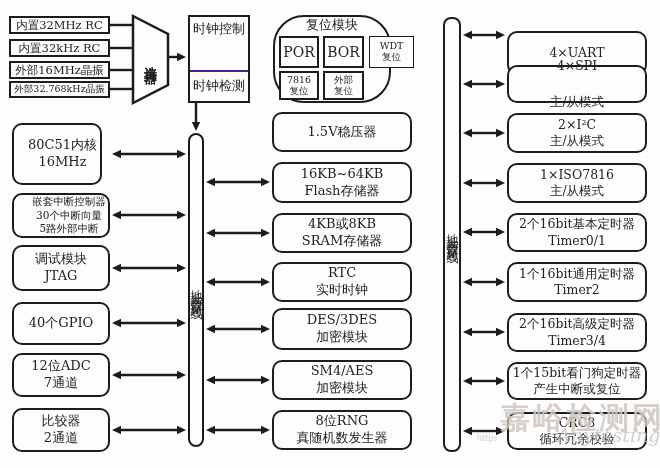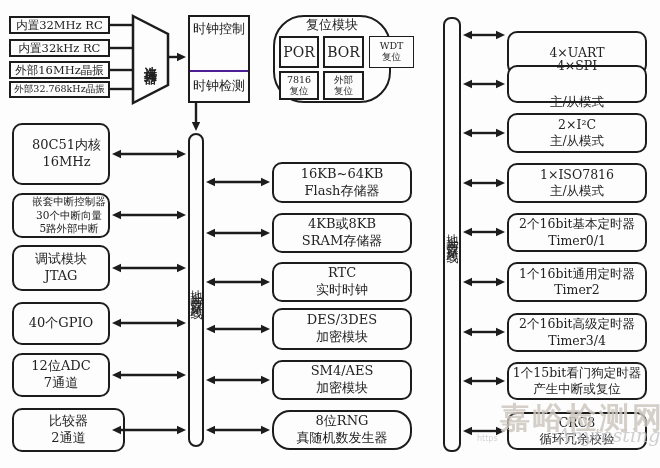--- a/index.html
+++ b/index.html
@@ -89,66 +89,69 @@
     </div>
   </div>
 
   <div class="bus" style="left:188px;top:133px;width:16px;height:314px;">
     <span>地址与数据总线</span>
   </div>
   <div class="bus" style="left:443px;top:17px;width:18px;height:435px;">
     <span>地址与数据总线</span>
   </div>
 
-  <div class="box round f13" style="left:12px;top:123px;width:98px;height:62px;padding-left:11px;">
+  <div class="box round f13" style="left:12px;top:123px;width:90px;height:62px;padding-left:11px;">
     <span>80C51内核</span>
     <span>16MHz</span>
   </div>
   <div class="box round f105" style="left:12px;top:193px;width:98px;height:45px;padding-left:16px;">
     <span>嵌套中断控制器</span>
     <span>30个中断向量</span>
     <span>5路外部中断</span>
   </div>
   <div class="box round f13" style="left:12px;top:245px;width:98px;height:46px;">
     <span>调试模块</span>
     <span>JTAG</span>
   </div>
   <div class="box round f13" style="left:12px;top:302px;width:98px;height:43px;">
     <span>40个GPIO</span>
   </div>
   <div class="box round f13" style="left:12px;top:353px;width:98px;height:44px;">
     <span>12位ADC</span>
     <span>7通道</span>
   </div>
-  <div class="box round f13" style="left:12px;top:408px;width:113px;height:44px;">
+  <div class="box round f13" style="left:12px;top:408px;width:98px;height:44px;">
     <span>比较器</span>
     <span>2通道</span>
   </div>
 
+  <div class="box round f13" style="left:272px;top:112px;width:140px;height:40px;">
+    <span>1.5V稳压器</span>
+  </div>
   <div class="box round f13" style="left:272px;top:162px;width:140px;height:41px;">
     <span>16KB~64KB</span>
     <span>Flash存储器</span>
   </div>
   <div class="box round f13" style="left:272px;top:213px;width:140px;height:40px;">
     <span>4KB或8KB</span>
     <span>SRAM存储器</span>
   </div>
   <div class="box round f13" style="left:272px;top:262px;width:140px;height:40px;">
     <span>RTC</span>
     <span>实时时钟</span>
   </div>
   <div class="box round f13" style="left:272px;top:308px;width:140px;height:42px;">
     <span>DES/3DES</span>
     <span>加密模块</span>
   </div>
   <div class="box round f13" style="left:272px;top:360px;width:140px;height:40px;">
     <span>SM4/AES</span>
     <span>加密模块</span>
   </div>
-  <div class="box round f13" style="left:272px;top:410px;width:140px;height:40px;border-radius:18px;">
+  <div class="box round f13" style="left:272px;top:410px;width:140px;height:40px;">
     <span>8位RNG</span>
     <span>真随机数发生器</span>
   </div>
 
   <div class="box round f125" style="left:507px;top:31px;width:140px;height:44px;">
     <span>4×UART</span>
   </div>
   <div class="box round f125" style="left:507px;top:65px;width:140px;height:38px;gap:20px;">
     <span>4×SPI</span>
     <span>主/从模式</span>

